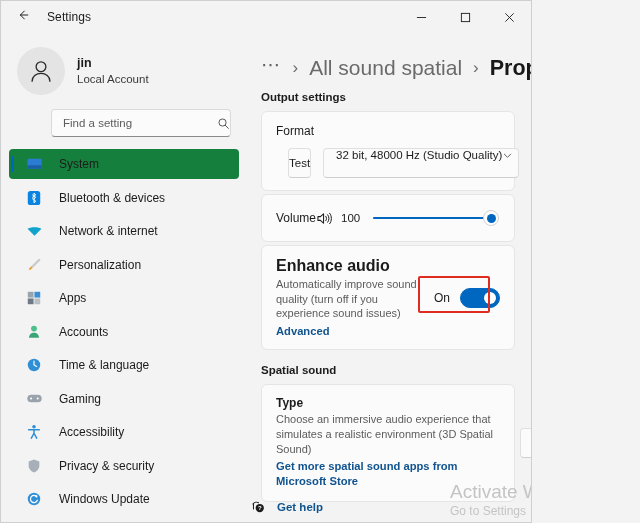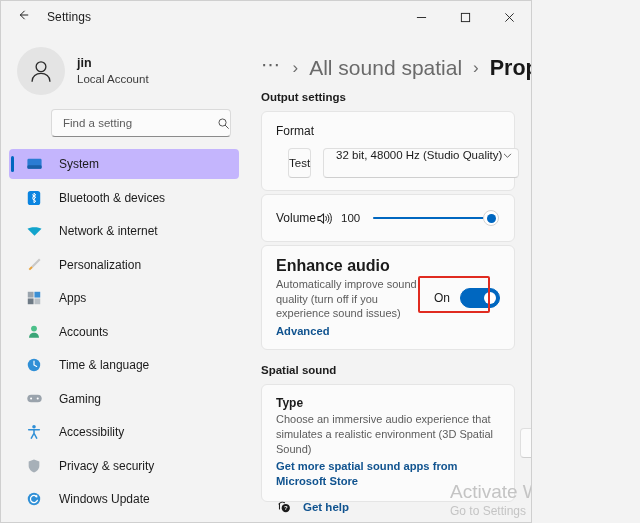--- a/index.html
+++ b/index.html
@@ -104,21 +104,21 @@
   .navlist { margin-top: 12px; padding: 0 8px 0 8px; }
   .navitem {
     position: relative;
     height: 30px;
     display: flex;
     align-items: center;
     border-radius: 4px;
     padding-left: 16px;
     margin-bottom: 3.5px;
   }
-  .navitem.selected { background: #c4b5fd; }
+  .navitem.selected { background: #15803d; }
   .navitem.selected::before {
     content: "";
     position: absolute;
     left: 2px; top: 7px;
     width: 3px; height: 16px;
     border-radius: 2px;
     background: #0067c0;
   }
   .nav-ico {
     width: 18px; height: 18px;
@@ -358,21 +358,21 @@
     margin-left: auto;
     display: flex;
     align-items: center;
     align-self: center;
   }
   .combo-sp { width: 104px; padding: 0 9px 0 12px; }
 
   
   .footer {
     position: absolute;
-    left: 30px;
+    left: 4px;
     bottom: 8px;
     display: flex;
     align-items: center;
   }
   .help-ico { display: flex; align-items: center; color: #1b1b1b; }
   .help-lbl {
     font-size: 11.5px;
     font-weight: bold;
     color: #10538f;
     margin-left: 10px;

